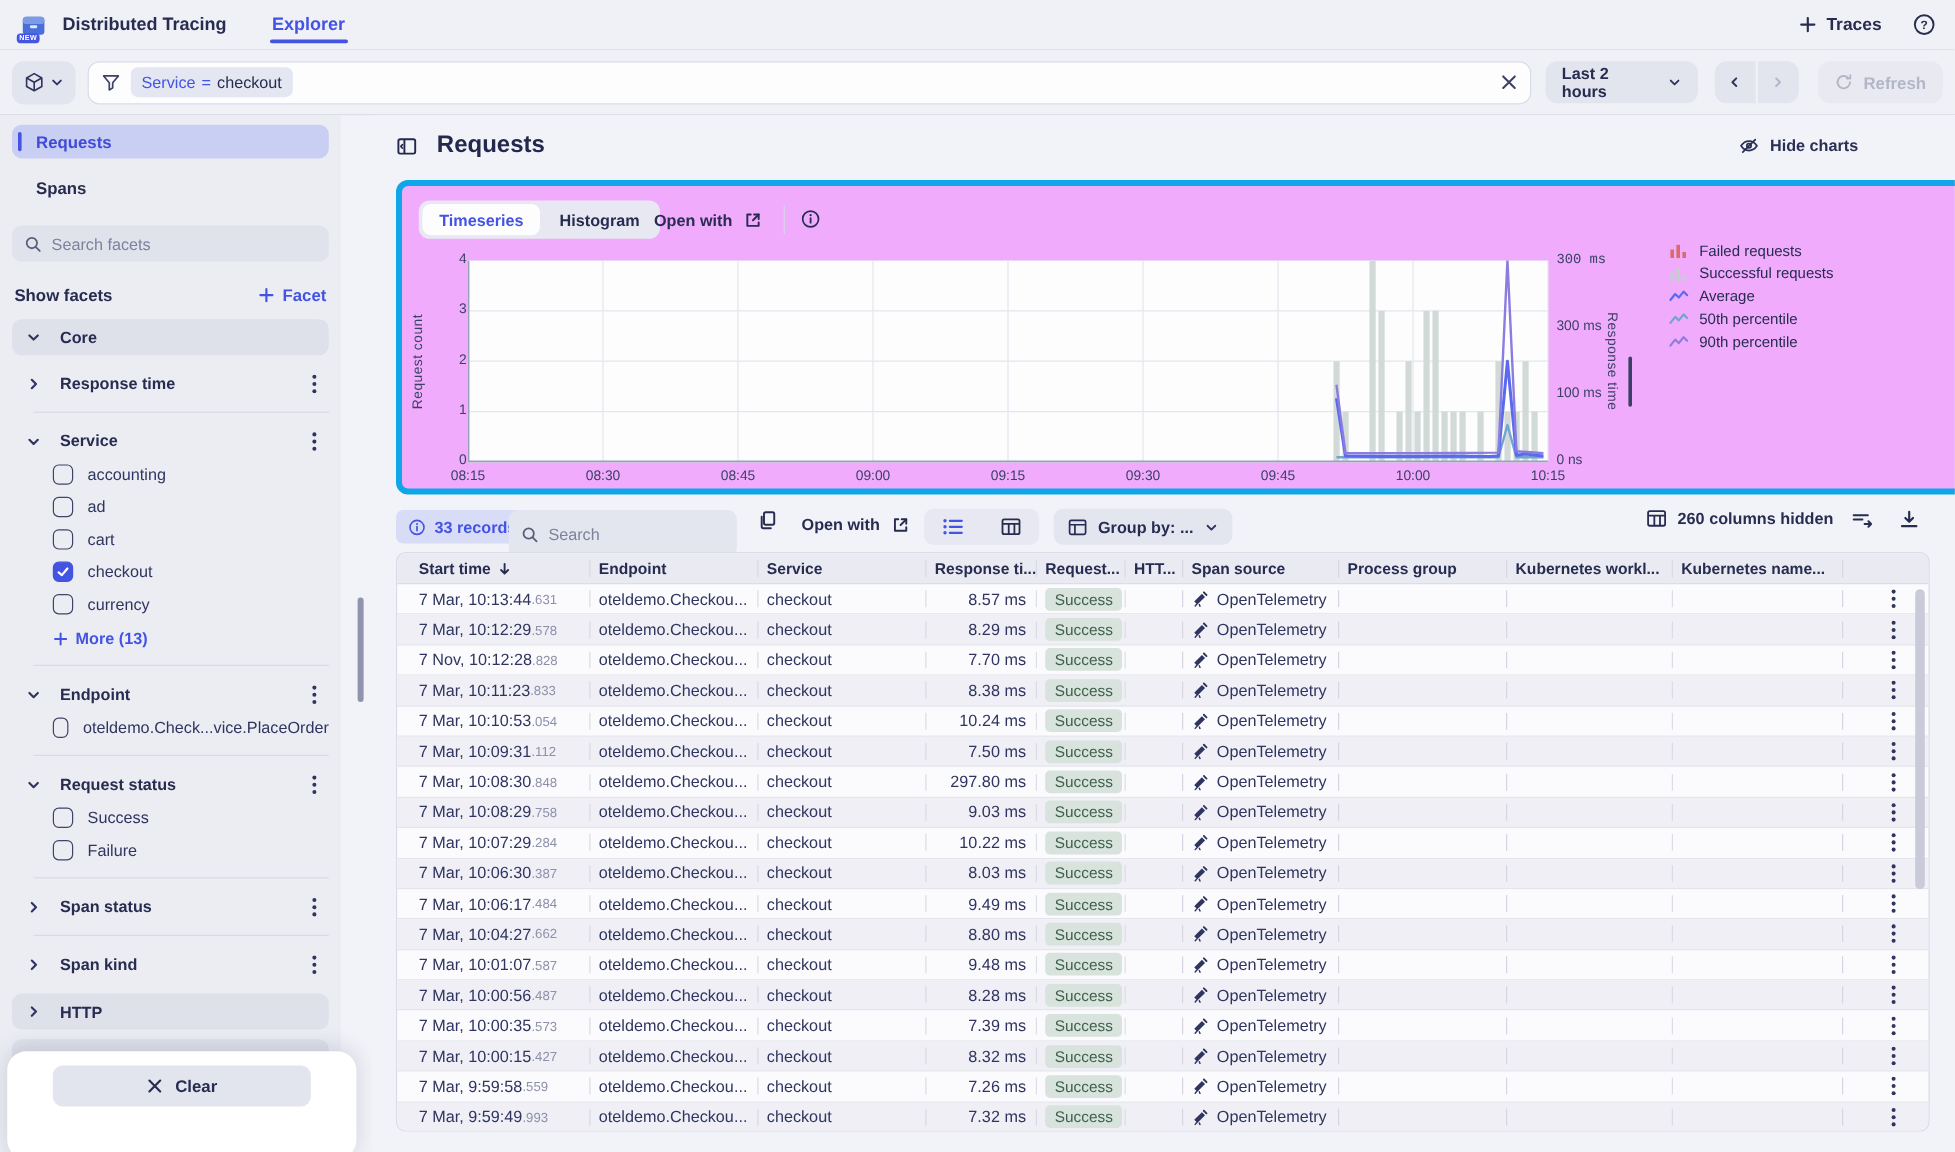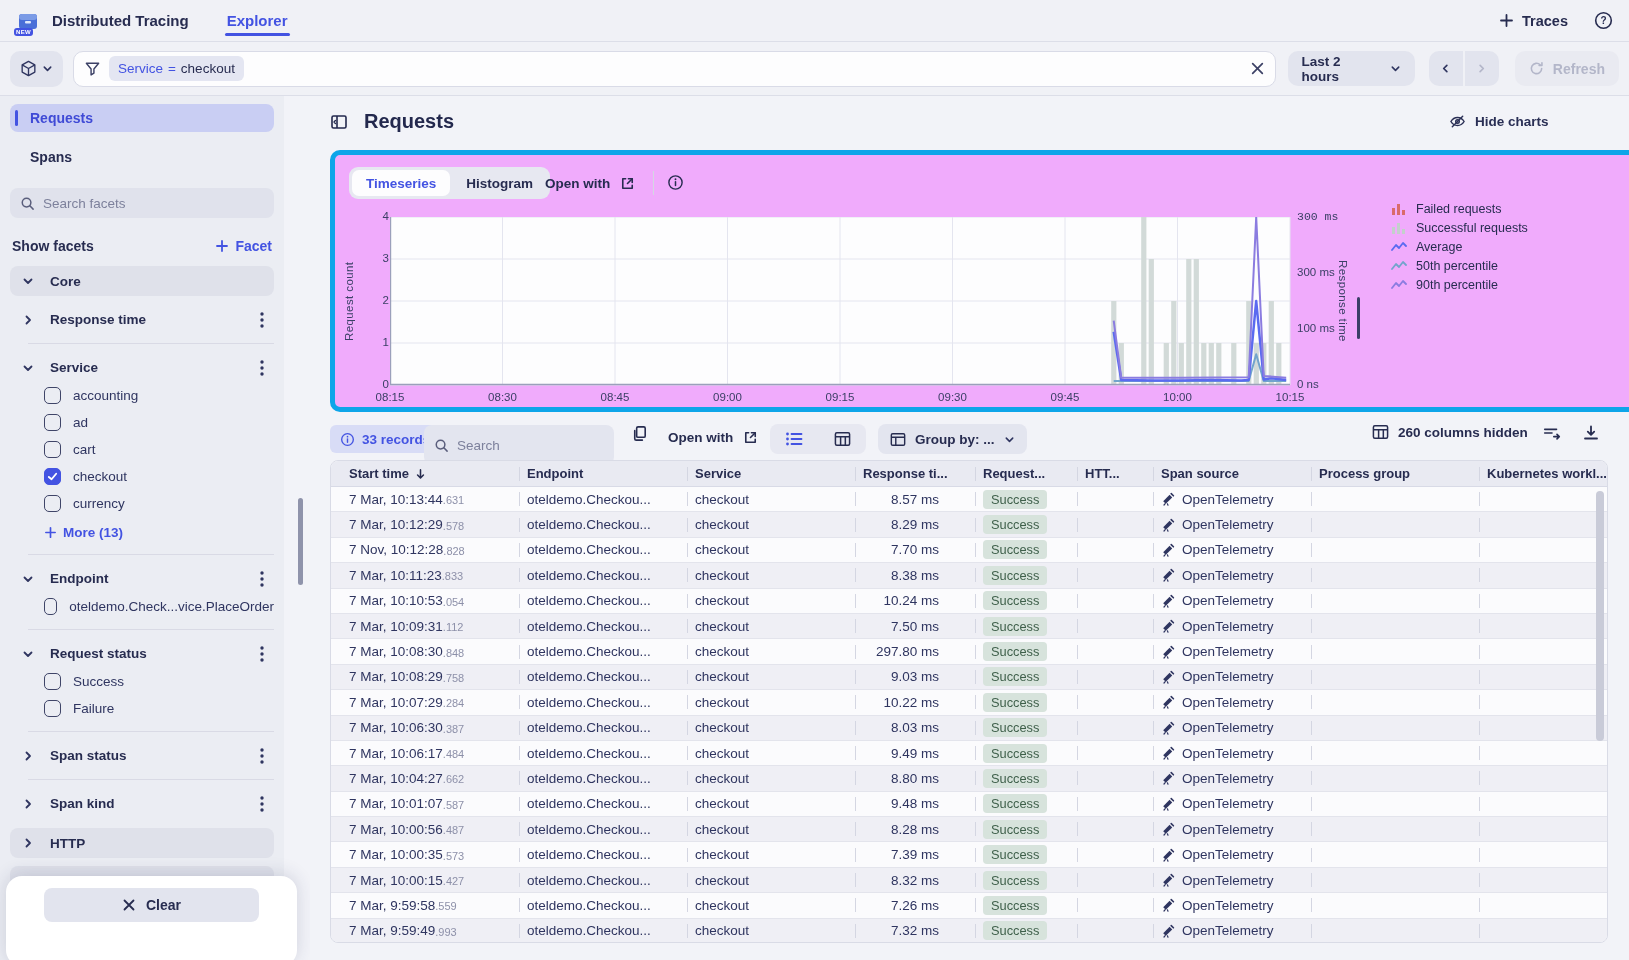--- a/index.html
+++ b/index.html
@@ -127,21 +127,21 @@
   .groupby-btn { left:548px; height:30px; background:#e3e5ef; border-radius:8px; display:flex; align-items:center; gap:9px;
                  padding:0 12px; font-size:13.5px; font-weight:600; color:#272c50; cursor:pointer; }
   .colshidden { left:1042px; top:5px; display:flex; align-items:center; gap:9px; font-size:13.5px; font-weight:600; color:#272c50; }
   .managecols-btn { left:1212px; top:5px; cursor:pointer; }
   .download-btn { left:1252px; top:5px; cursor:pointer; }
 
   
   #table { position:absolute; left:20px; top:364px; width:1278px; height:483px; background:#fbfbfd;
            border:1px solid #d9dbe6; border-radius:8px; overflow:hidden; }
   .thead, .trow { display:grid; grid-template-columns:150px 140px 140px 92px 74px 48px 130px 140px 138px 142px 1fr 30px;
-                  padding-left:10px; padding-right:14px; align-items:center;gap:28px; }
+                  padding-left:10px; padding-right:14px; align-items:center; }
   .thead { height:26px; background:#e9eaf2; border-bottom:1px solid #d8dae6; font-size:13px; font-weight:700; color:#272c50; }
   .thead .hc { position:relative; display:flex; align-items:center; gap:6px; height:100%; padding:0 8px;
                white-space:nowrap; overflow:hidden; }
   .trow { height:25.4px; font-size:13.5px; color:#2f3560; border-bottom:1px solid #e3e4ec; background:#fbfbfd; }
   .trow.odd { background:#efeff5; }
   .c { position:relative; height:100%; display:flex; align-items:center; padding:0 8px; white-space:nowrap; overflow:hidden; }
   .sep::before { content:""; position:absolute; left:0; top:50%; transform:translateY(-50%); width:1px; height:14px; background:#d4d6e2; }
   .num { justify-content:flex-end; }
   .tms { font-size:11px; color:#8d90a9; margin-top:2px; }
   .badge { background:#d7e3dc; color:#3f604b; border-radius:4px; padding:2px 8px; font-size:12.8px; }

